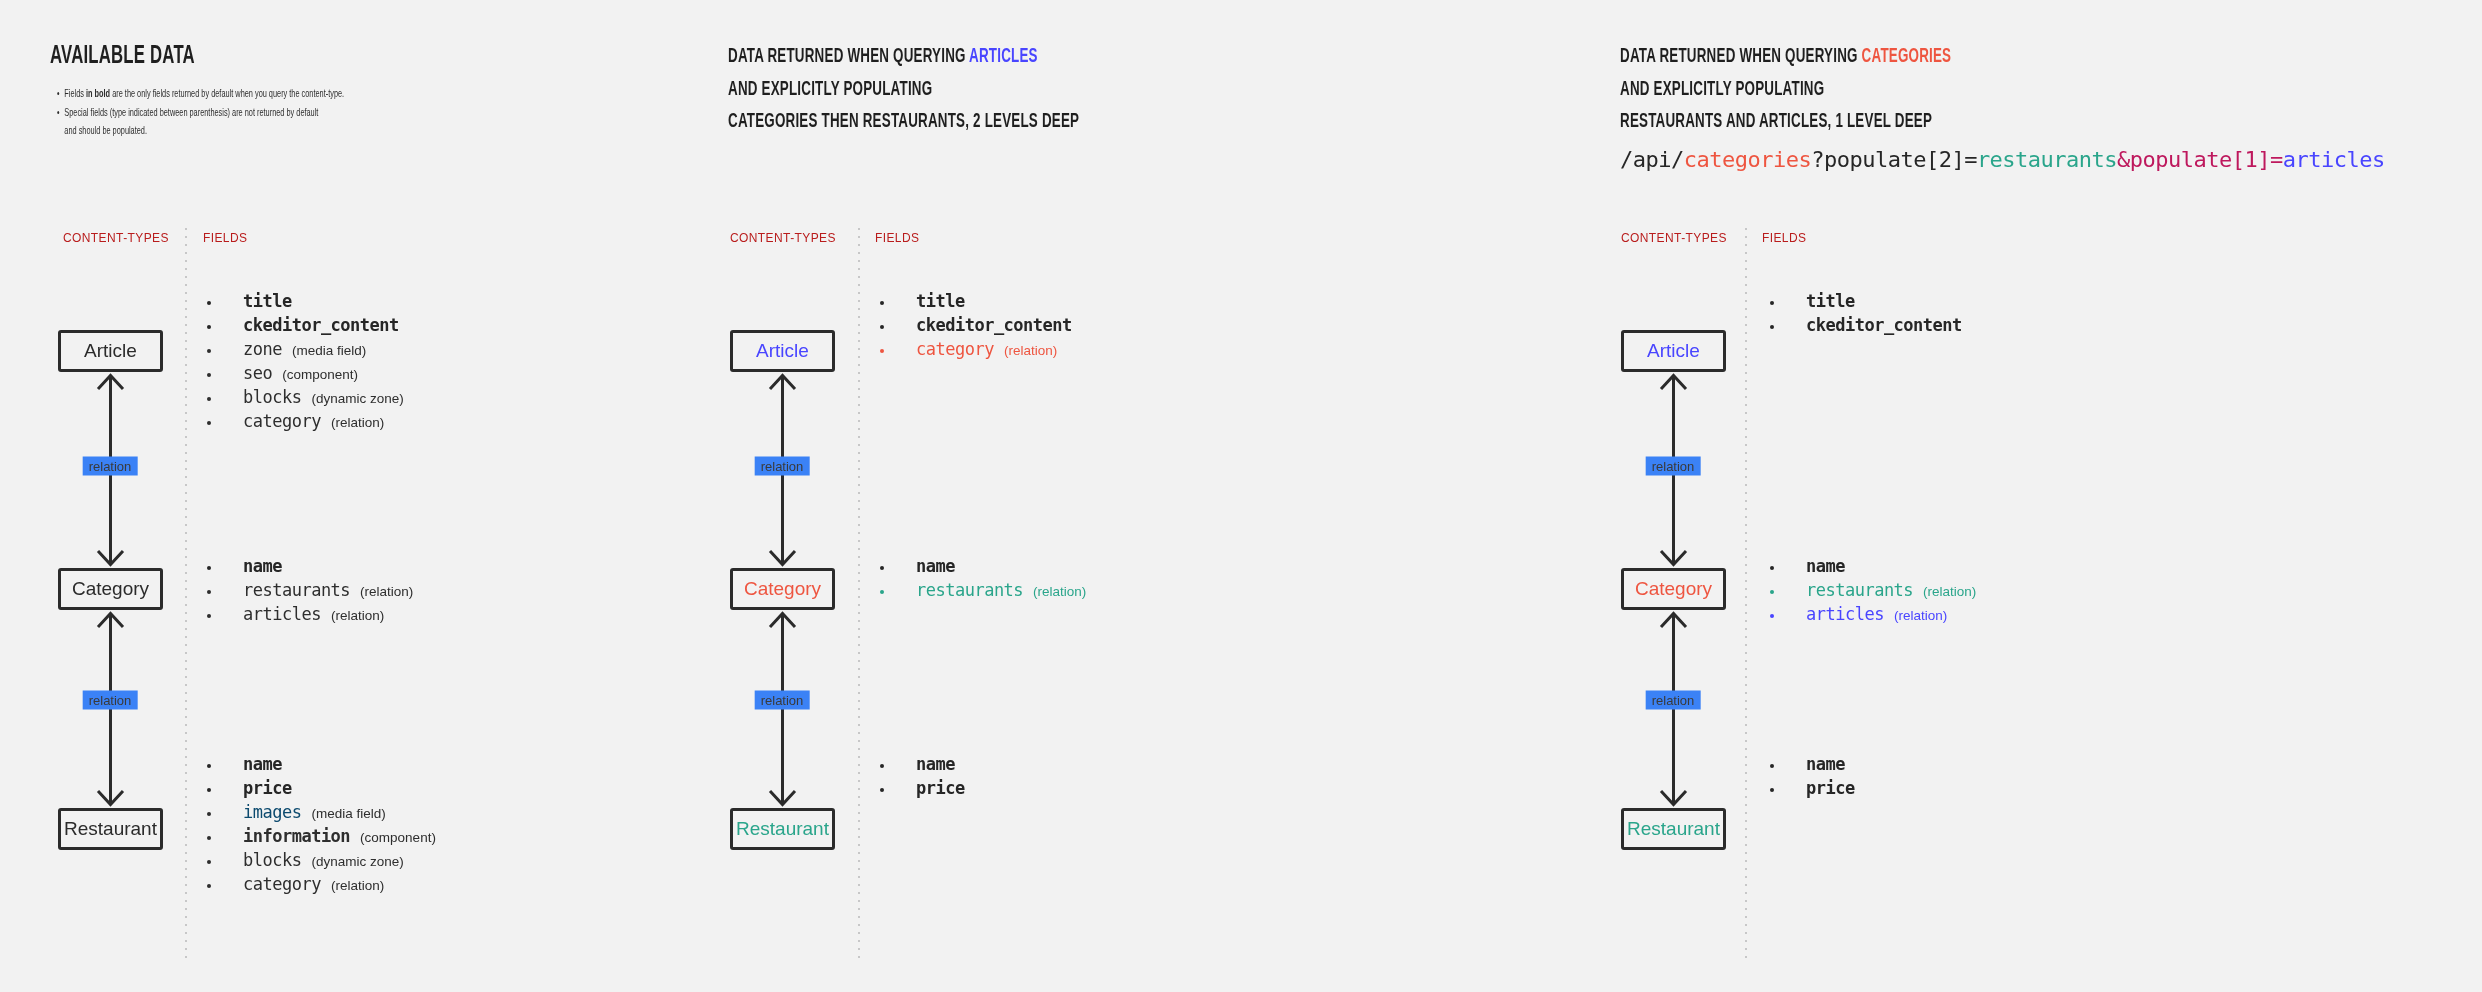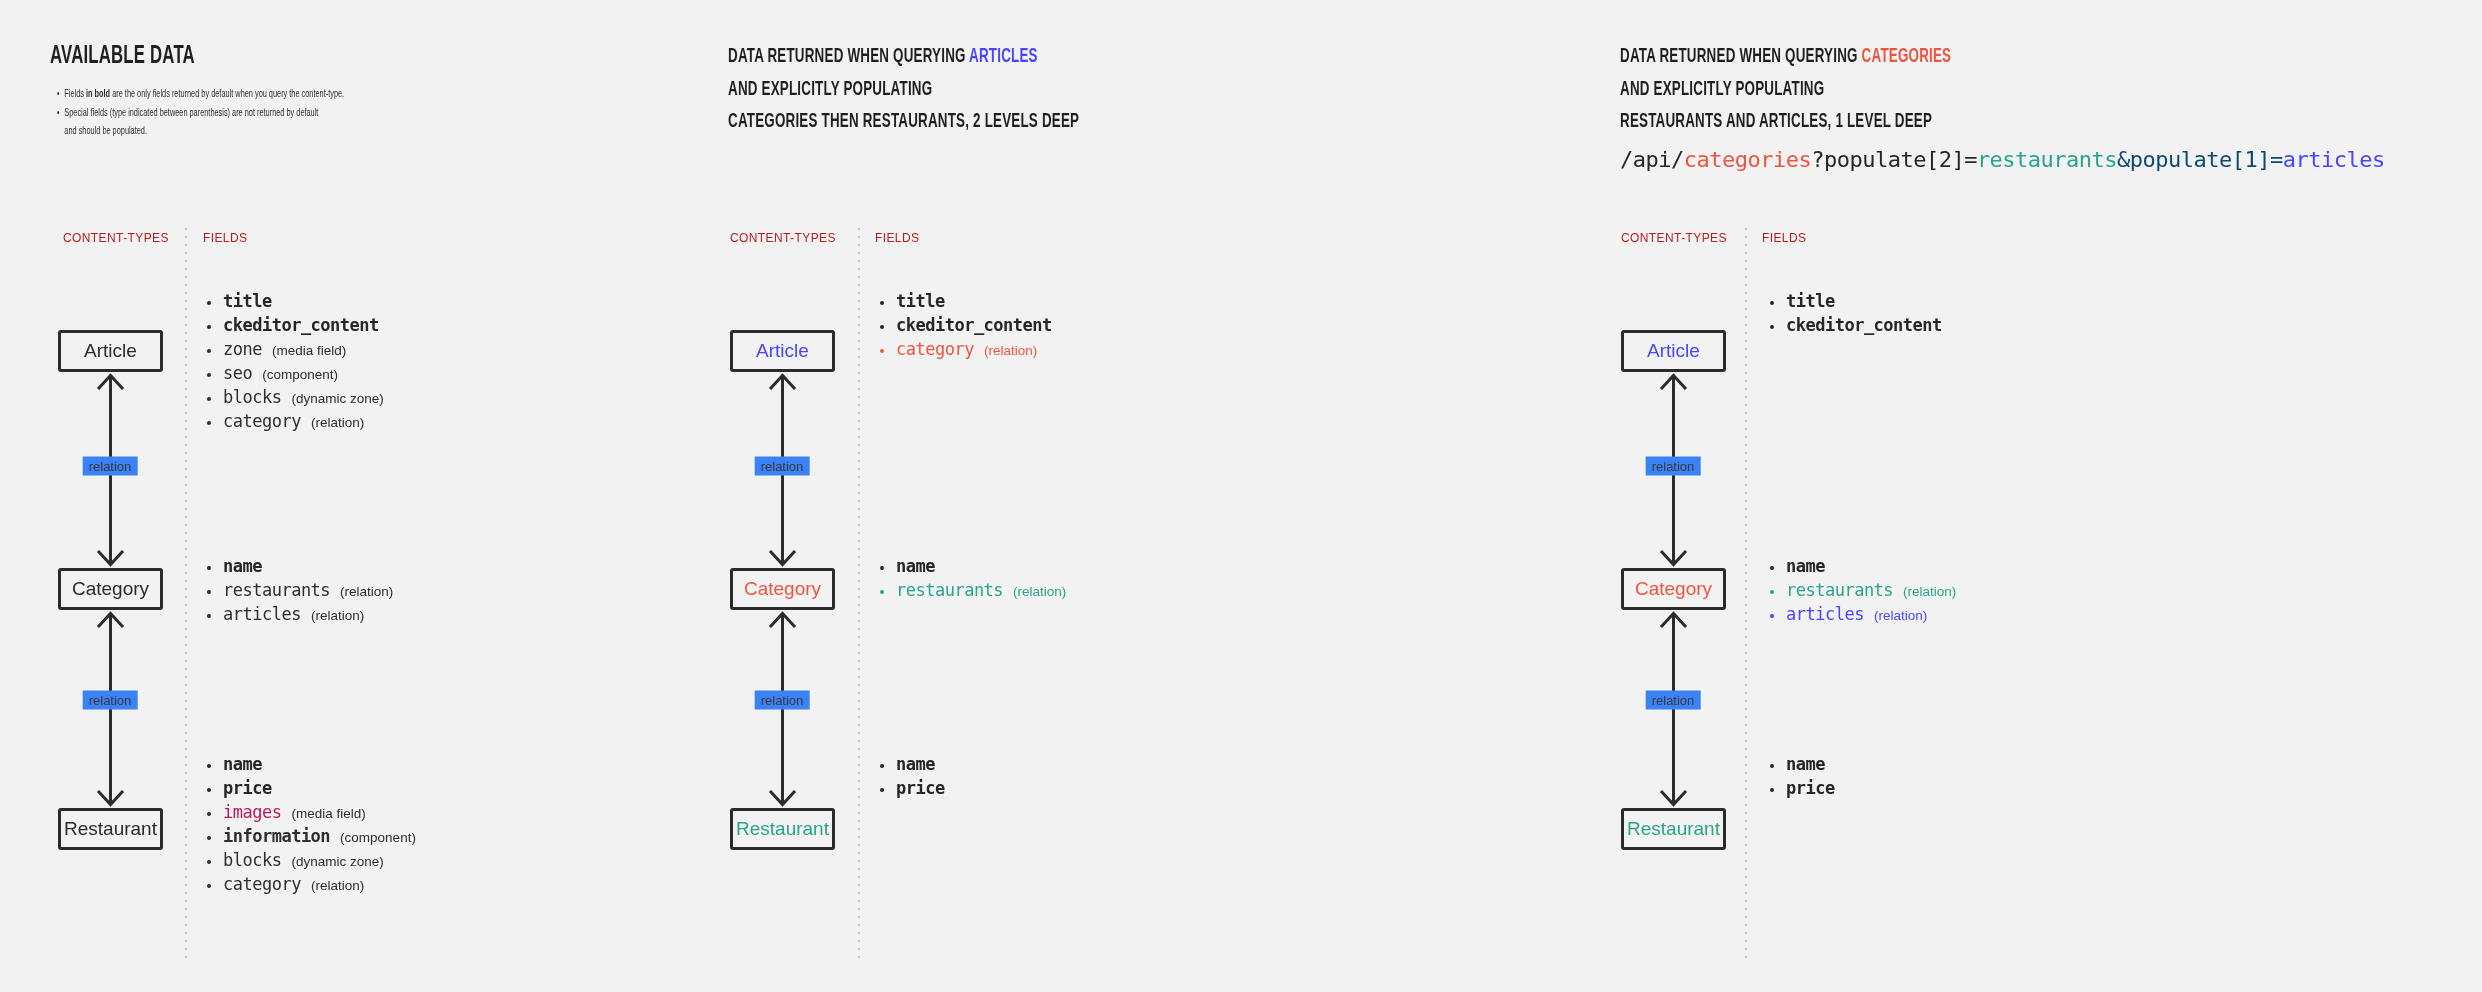--- a/index.html
+++ b/index.html
@@ -26,21 +26,21 @@
   .node{position:absolute;width:105px;height:42px;border:3px solid #2b2b2b;border-radius:3px;
         display:flex;align-items:center;justify-content:center;box-sizing:border-box;}
   .node-label{font-size:19px;}
   .arrow{position:absolute;}
   .arrow line,.arrow path{stroke:#2b2b2b;stroke-width:3;fill:none;}
   .relation{position:absolute;transform:translate(-50%,-50%);background:#3b82f6;
             padding:2px 6px;font-size:13px;color:#3a3a3a;}
   .fields{position:absolute;}
   .frow{position:relative;height:24px;padding-left:18px;white-space:nowrap;display:flex;align-items:baseline;}
   .dot{position:absolute;left:2px;top:10px;width:4px;height:4px;border-radius:50%;background:currentColor;}
-  .fname{font-family:"DejaVu Sans Mono","Liberation Mono",monospace;font-size:17px;letter-spacing:-0.5px;}
+  .fname{font-family:"DejaVu Sans Mono","Liberation Mono",monospace;font-size:17px;letter-spacing:-0.5px;margin-left:20px;}
   .ftype{font-size:13.5px;margin-left:10px;}
 </style>
 </head>
 <body>
 
 <div class="canvas">
 
   <div class="hblock title" style="left:50px;top:39px">AVAILABLE DATA</div>
   <div class="notes" style="left:56px;top:84px">
     <div class="note"><span>Fields </span><b>in bold</b><span> are the only fields returned by default when you query the content-type.</span></div>
@@ -52,21 +52,21 @@
     <div>AND EXPLICITLY POPULATING</div>
     <div>CATEGORIES THEN RESTAURANTS, 2 LEVELS DEEP</div>
   </div>
 
   <div class="hblock" style="left:1620px;top:39px">
     <div><span>DATA RETURNED WHEN QUERYING </span><span style="color: rgb(238, 85, 64);">CATEGORIES</span></div>
     <div>AND EXPLICITLY POPULATING</div>
     <div>RESTAURANTS AND ARTICLES, 1 LEVEL DEEP</div>
   </div>
   <div class="codeline" style="left:1620px;top:147px">
-    <span style="color: rgb(38, 38, 38);">/api/</span><span style="color: rgb(238, 85, 64);">categories</span><span style="color: rgb(38, 38, 38);">?populate[2]=</span><span style="color: rgb(42, 165, 139);">restaurants</span><span style="color: #0c4a6e;">&amp;populate[1]=</span><span style="color: rgb(73, 69, 255);">articles</span>
+    <span style="color: rgb(38, 38, 38);">/api/</span><span style="color: rgb(238, 85, 64);">categories</span><span style="color: rgb(38, 38, 38);">?populate[2]=</span><span style="color: rgb(42, 165, 139);">restaurants</span><span style="color: #be185d;">&amp;populate[1]=</span><span style="color: rgb(73, 69, 255);">articles</span>
   </div>
 
   <div class="label" style="left:63px;top:231px">CONTENT-TYPES</div>
   <div class="label" style="left:203px;top:231px">FIELDS</div>
   <div class="vdivider" style="left:185px"></div>
 
   <div class="node" style="left:58px;top:330px">
       <span class="node-label" style="color: rgb(43, 43, 43);">Article</span>
     </div>
   <svg class="arrow" style="left:92px;top:372px" width="37" height="196" viewBox="0 0 37 196">
@@ -143,21 +143,21 @@
         <span class="fname" style="color: rgb(38, 38, 38); font-weight: 700;">name</span>
         <span class="ftype" style="color: rgb(38, 38, 38);"></span>
       </div>
     <div class="frow">
         <span class="dot" style="color: rgb(38, 38, 38);"></span>
         <span class="fname" style="color: rgb(38, 38, 38); font-weight: 700;">price</span>
         <span class="ftype" style="color: rgb(38, 38, 38);"></span>
       </div>
     <div class="frow">
         <span class="dot" style="color: rgb(46, 46, 46);"></span>
-        <span class="fname" style="color: #be185d; font-weight: 400; text-align: center;">images</span>
+        <span class="fname" style="color: #0c4a6e; font-weight: 400; text-align: center;">images</span>
         <span class="ftype" style="color: rgb(46, 46, 46);">(media field)</span>
       </div>
     <div class="frow">
         <span class="dot" style="color: rgb(46, 46, 46);"></span>
         <span class="fname" style="color: rgb(46, 46, 46); font-weight: 700;">information</span>
         <span class="ftype" style="color: rgb(46, 46, 46);">(component)</span>
       </div>
     <div class="frow">
         <span class="dot" style="color: rgb(46, 46, 46);"></span>
         <span class="fname" style="color: rgb(46, 46, 46); font-weight: 400;">blocks</span>

